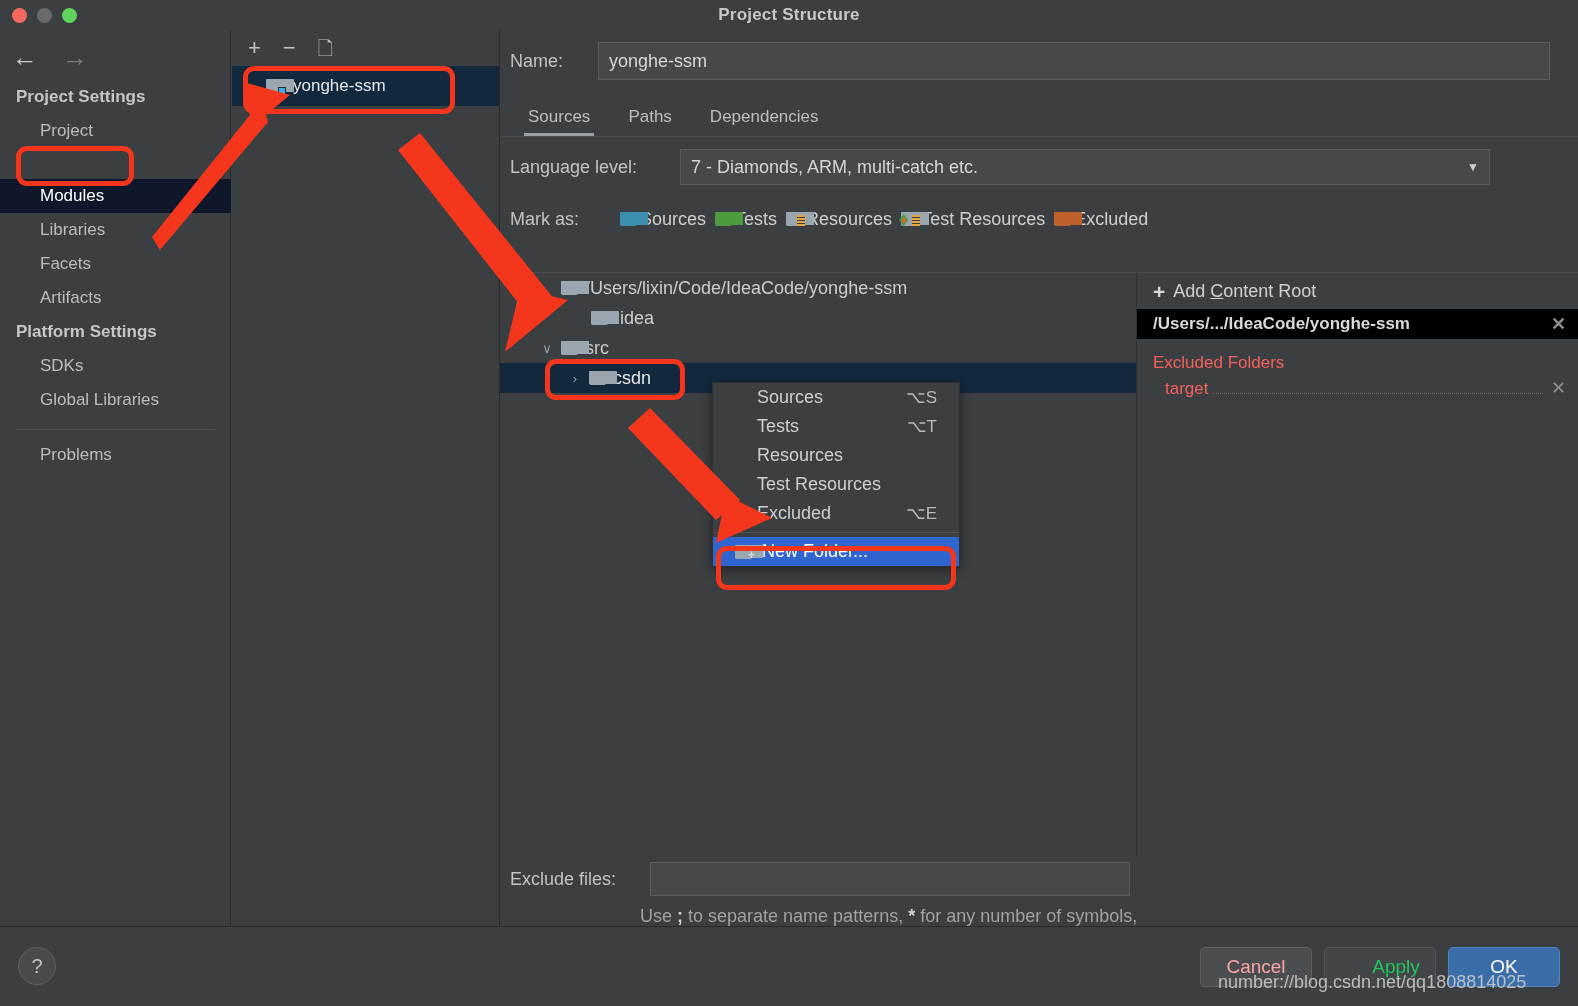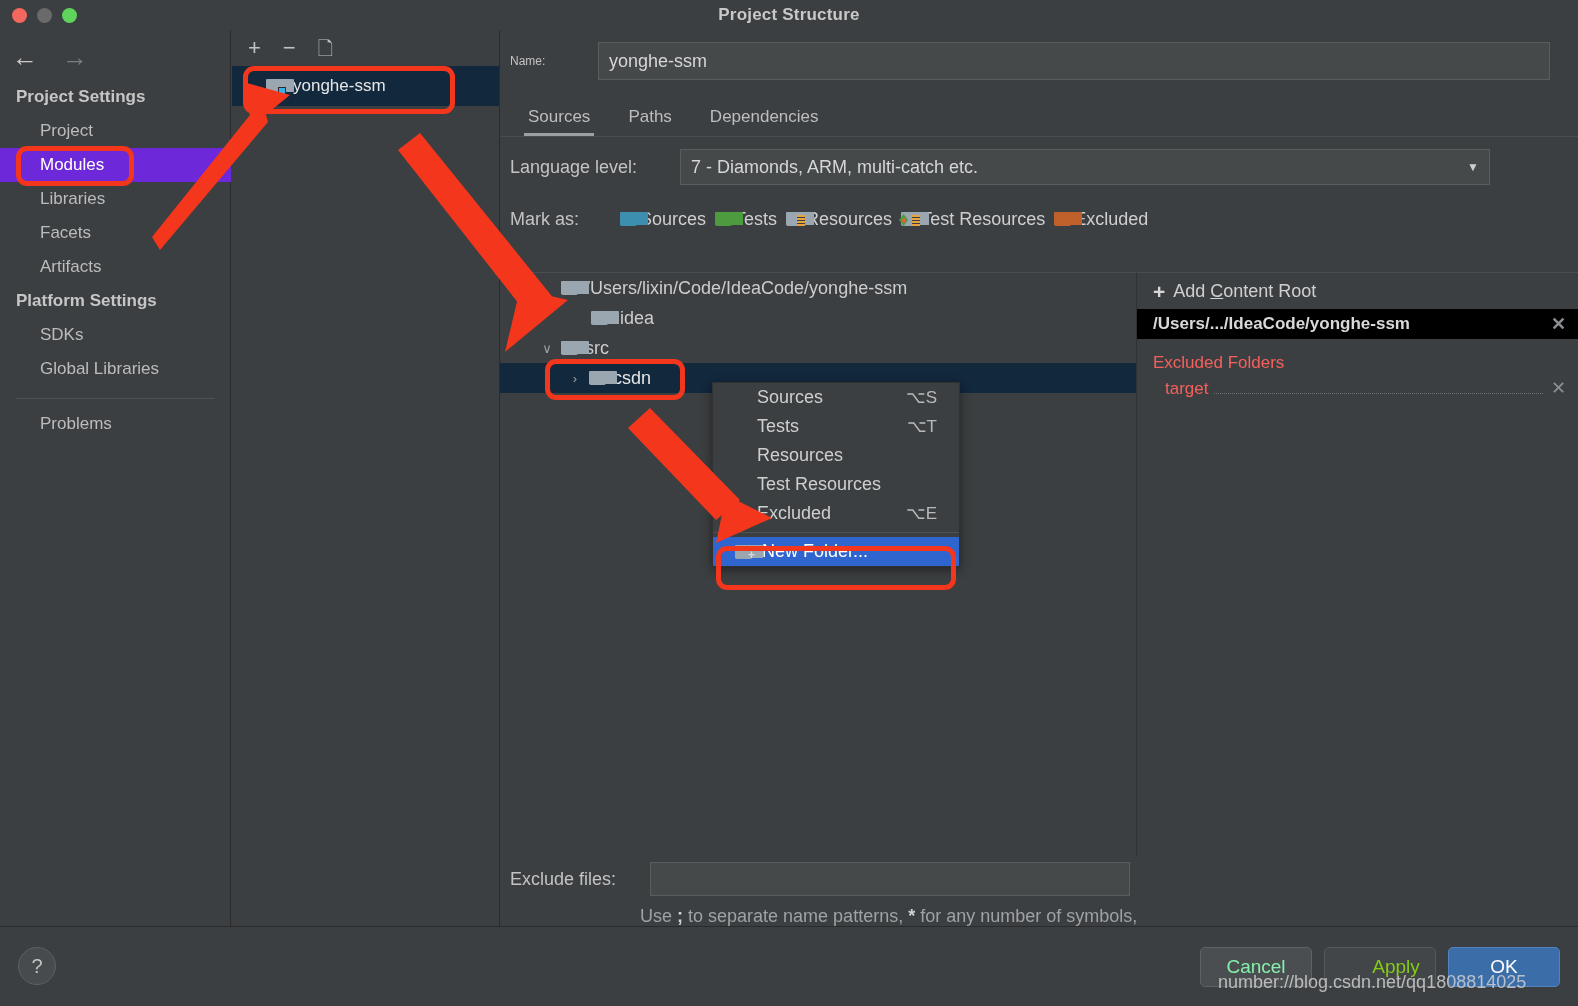--- a/index.html
+++ b/index.html
@@ -45,21 +45,21 @@
 
   .side-list { position: absolute; left: 0; top: 50px; width: 231px; }
   .side-head {
     font-size: 17px; font-weight: bold; color: #c6c6c6;
     padding: 7px 0 7px 16px;
   }
   .side-item {
     font-size: 17px; color: #bcbcbc;
     padding: 7px 0 7px 40px;
   }
-  .side-item.selected { background: #6d28d9; color: #ffffff; }
+  .side-item.selected { background: #0f172a; color: #ffffff; margin-top: 31px; }
   .side-sep { height: 1px; background: #4e5254; margin: 12px 16px 8px 16px; }
 
   
   .modpanel {
     position: absolute; left: 232px; top: 30px; width: 268px; height: 896px;
     background: #3c3f41; border-right: 1px solid #2b2b2b;
   }
   .modtoolbar { height: 36px; display: flex; align-items: center; gap: 22px; padding-left: 16px; }
   .tb-ico { color: #c2c2c2; font-size: 22px; line-height: 1; user-select: none; }
   .tb-ico.copy { font-size: 19px; }
@@ -82,21 +82,21 @@
   .folder.orange .body, .folder.orange .tab { background: #c0602a; }
   .folder.sm { width: 17px; height: 14px; }
   .folder.sm .body { width: 17px; height: 11px; }
 
   
   .main {
     position: absolute; left: 500px; top: 30px; width: 1078px; height: 896px;
     background: #3c3f41;
   }
   .namerow { display: flex; align-items: center; height: 62px; padding: 0 28px 0 10px; }
-  .namelabel { font-size: 12px; color: #c3c3c3; width: 88px; }
+  .namelabel { font-size: 18px; color: #c3c3c3; width: 88px; }
   .textfield {
     flex: 1; height: 38px; background: #45494a; border: 1px solid #5a5d5e;
     color: #d6d6d6; font-size: 18px; padding: 0 10px;
     display: flex; align-items: center;
     font-family: "Liberation Sans", sans-serif;
   }
 
   .tabs { display: flex; align-items: flex-end; height: 44px; padding-left: 14px; gap: 10px; }
   .tab {
     font-size: 17px; color: #bdbdbd; padding: 4px 14px 9px 14px; position: relative;
@@ -175,23 +175,23 @@
   }
   .helpbtn {
     position: absolute; left: 18px; top: 20px; width: 38px; height: 38px;
     border-radius: 50%; border: 1px solid #5d6163; background: #474b4d;
     color: #c4c4c4; font-size: 20px; display: flex; align-items: center; justify-content: center;
   }
   .btns { position: absolute; right: 18px; top: 20px; display: flex; gap: 12px; align-items: center; }
   .btn {
     min-width: 112px; height: 40px; border-radius: 5px; display: flex;
     align-items: center; justify-content: center; font-size: 19px;
-    background: #4a4e50; border: 1px solid #5e6264; color: #86efac;
-  }
-  .btn.disabled { color: #84cc16; background: #424648; border-color: #55595b; padding-left: 32px; }
+    background: #4a4e50; border: 1px solid #5e6264; color: #fca5a5;
+  }
+  .btn.disabled { color: #22c55e; background: #424648; border-color: #55595b; padding-left: 32px; }
   .btn.primary { background: #3b6ea8; border-color: #5383bd; color: #ffffff; }
 
   .watermark {
     position: absolute; left: 1218px; top: 972px; font-size: 18px;
     color: #cfcfcf; opacity: .85; white-space: nowrap;
   }
 
   
   .menu {
     position: absolute; left: 712px; top: 382px; width: 248px;

